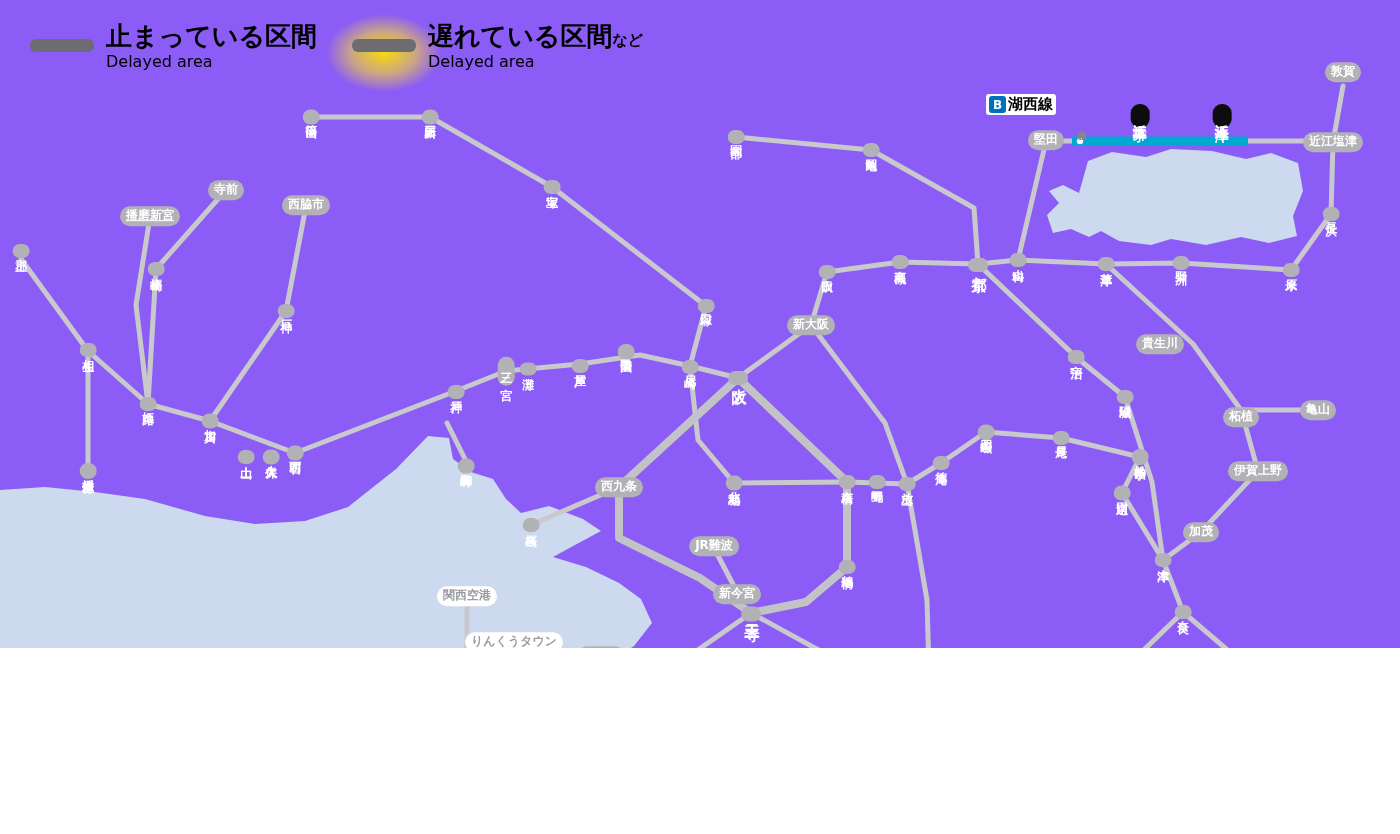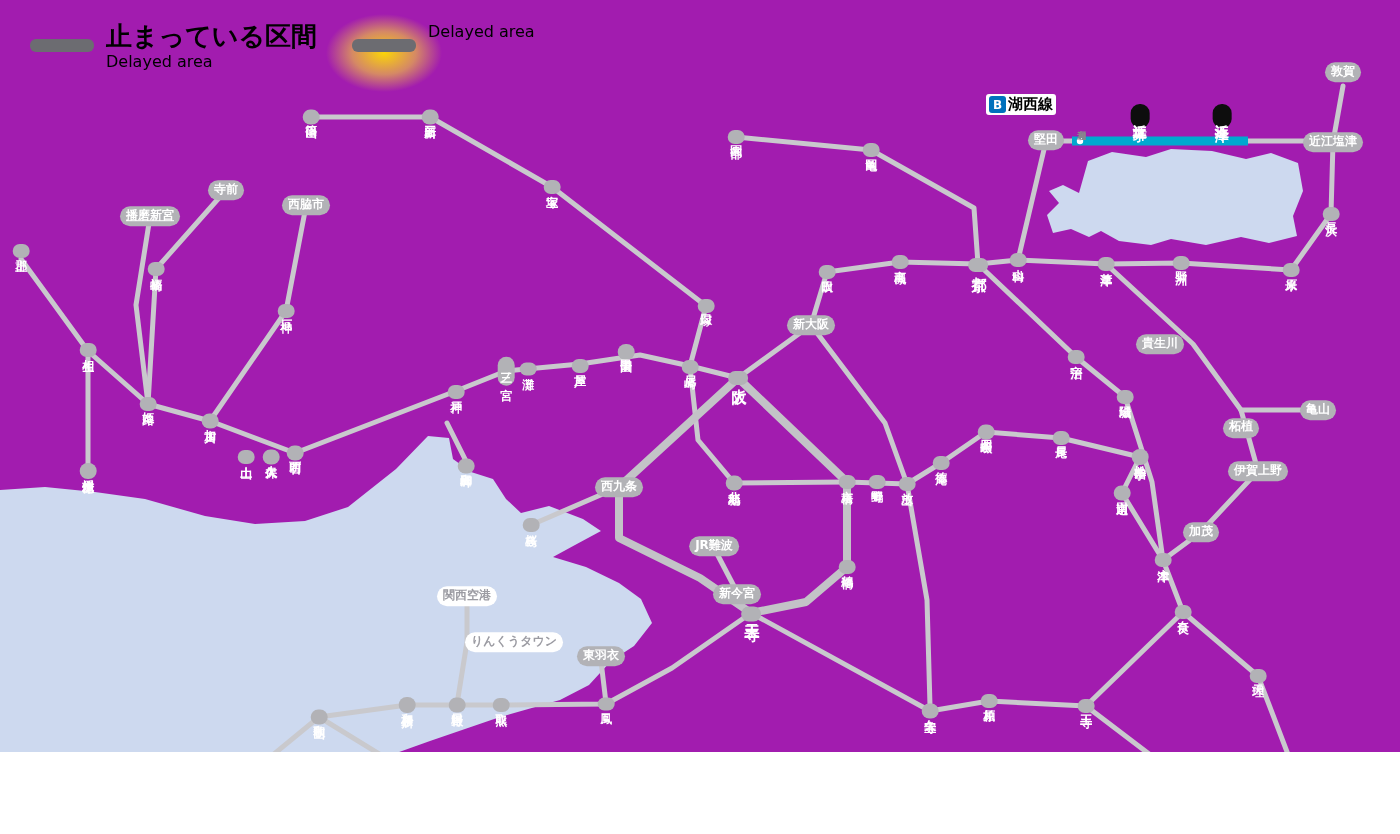--- a/index.html
+++ b/index.html
@@ -1,17 +1,17 @@
 <!DOCTYPE html>
 <html style="--station-bg: #b2b2b6; --station-black-bg: #0d0d0d; --badge-blue: #0071bc;"><head>
 <meta charset="utf-8">
 <style>
   html,body{margin:0;padding:0;background:#fff;}
   #stage{
-    position:relative;width:1400px;height:752px;background:#a21caf;overflow:hidden;
+    position:relative;width:1400px;height:648px;background:#8b5cf6;overflow:hidden;
     font-family:"DejaVu Sans",sans-serif;
   }
   #stage svg.map-layer{position:absolute;left:0;top:0;z-index:1;}
   #station-layer{position:absolute;left:0;top:0;width:100%;height:100%;z-index:3;}
 
   .station{
     position:absolute;transform:translate(-50%,-50%);
     background:var(--station-bg,#b2b2b6);color:#fff;font-weight:700;font-size:12px;
     border-radius:10px;line-height:1.05;white-space:nowrap;z-index:3;
   }
@@ -93,20 +93,21 @@
     <div class="legend-text">
       <div class="legend-ja">止まっている区間</div>
       <div class="legend-en">Delayed area</div>
     </div>
   </div>
 
   <div class="legend-item" style="left:352px;top:22px;">
     <span class="legend-glow"></span>
     <span class="legend-bar"></span>
     <div class="legend-text">
+      <div class="legend-ja"><span>遅れている区間</span><span class="suffix">など</span></div>
       <div class="legend-en">Delayed area</div>
     </div>
   </div>
 
   <div class="kosei-label">
     <span class="line-badge">B</span>
     <span class="line-name">湖西線</span>
   </div>
 
   <div id="station-layer">
@@ -159,21 +160,21 @@
       <div class="station v" style="left: 877px; top: 482px;">鴫野</div>
       <div class="station v" style="left: 907px; top: 484px;">放出</div>
       <div class="station v" style="left: 941px; top: 463px;">徳庵</div>
       <div class="station v" style="left: 986px; top: 432px;">四条畷</div>
       <div class="station v" style="left: 1061px; top: 438px;">長尾</div>
       <div class="station v" style="left: 1140px; top: 457px;">松井山手</div>
       <div class="station v" style="left: 1122px; top: 493px;">京田辺</div>
       <div class="station v" style="left: 1076px; top: 357px;">宇治</div>
       <div class="station v" style="left: 1125px; top: 397px;">城陽</div>
       <div class="station h" style="left: 1160px; top: 344px;">貴生川</div>
-      <div class="station h" style="left: 1241px; top: 428px; font-family: Liberation Mono, monospace;">柘植</div>
+      <div class="station h" style="left: 1241px; top: 417px;">柘植</div>
       <div class="station h" style="left: 1318px; top: 410px;">亀山</div>
       <div class="station h" style="left: 1258px; top: 471px;">伊賀上野</div>
       <div class="station h" style="left: 1201px; top: 532px;">加茂</div>
       <div class="station v" style="left: 1163px; top: 560px;">木津</div>
       <div class="station v" style="left: 1183px; top: 612px;">奈良</div>
       <div class="station v" style="left: 847px; top: 567px;">鶴橋</div>
       <div class="station h" style="left: 714px; top: 546px;">JR難波</div>
       <div class="station h" style="left: 737px; top: 594px;">新今宮</div>
       <div class="station v big" style="left: 751px; top: 614px;">天王寺</div>
       <div class="station h light" style="left: 467px; top: 596px;">関西空港</div>

